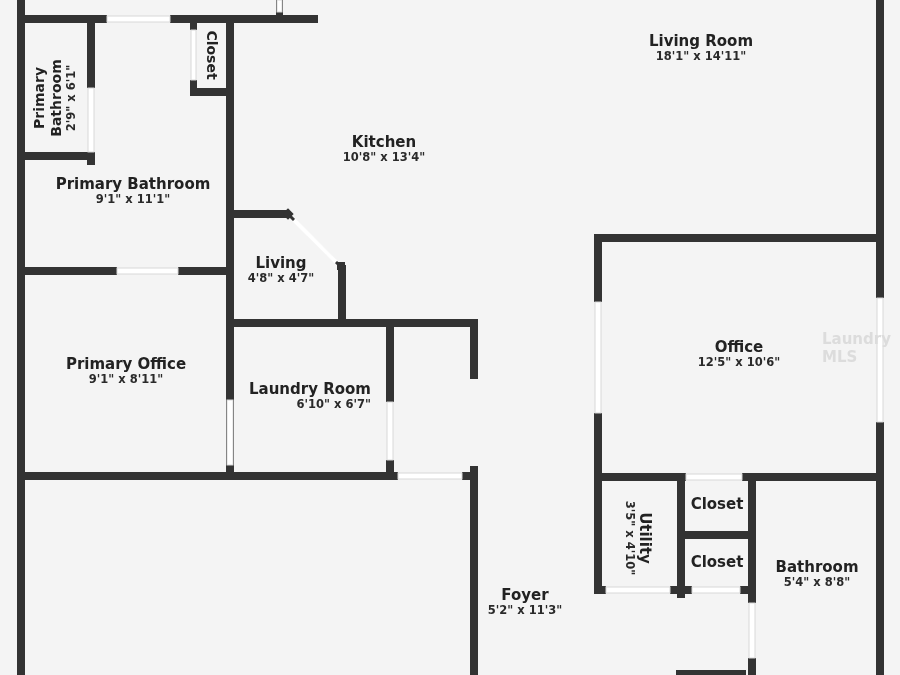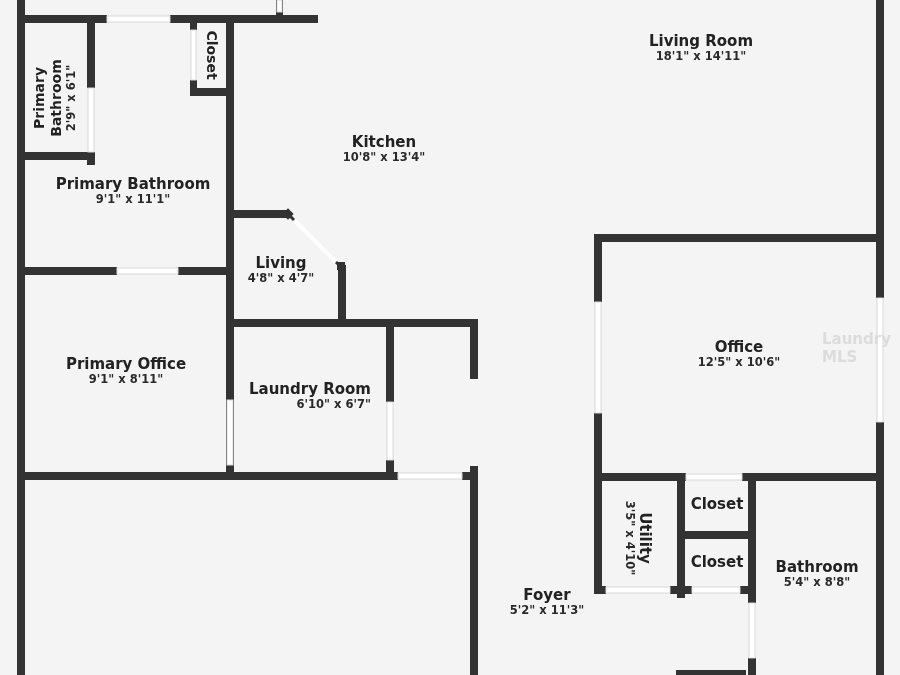--- a/index.html
+++ b/index.html
@@ -178,18 +178,18 @@
 
 <div class="room-label" style="left:717px; top:553px;">
   <span class="name">Closet</span>
 </div>
 
 <div class="room-label" style="left:817px; top:558px;">
   <span class="name">Bathroom</span>
   <span class="dim">5'4" x 8'8"</span>
 </div>
 
-<div class="room-label" style="left:547px; top:586px;">
+<div class="room-label" style="left:525px; top:586px;">
   <span class="name">Foyer</span>
   <span class="dim">5'2" x 11'3"</span>
 </div>
 
 <div class="watermark">Laundry MLS</div>
 
 </body></html>

